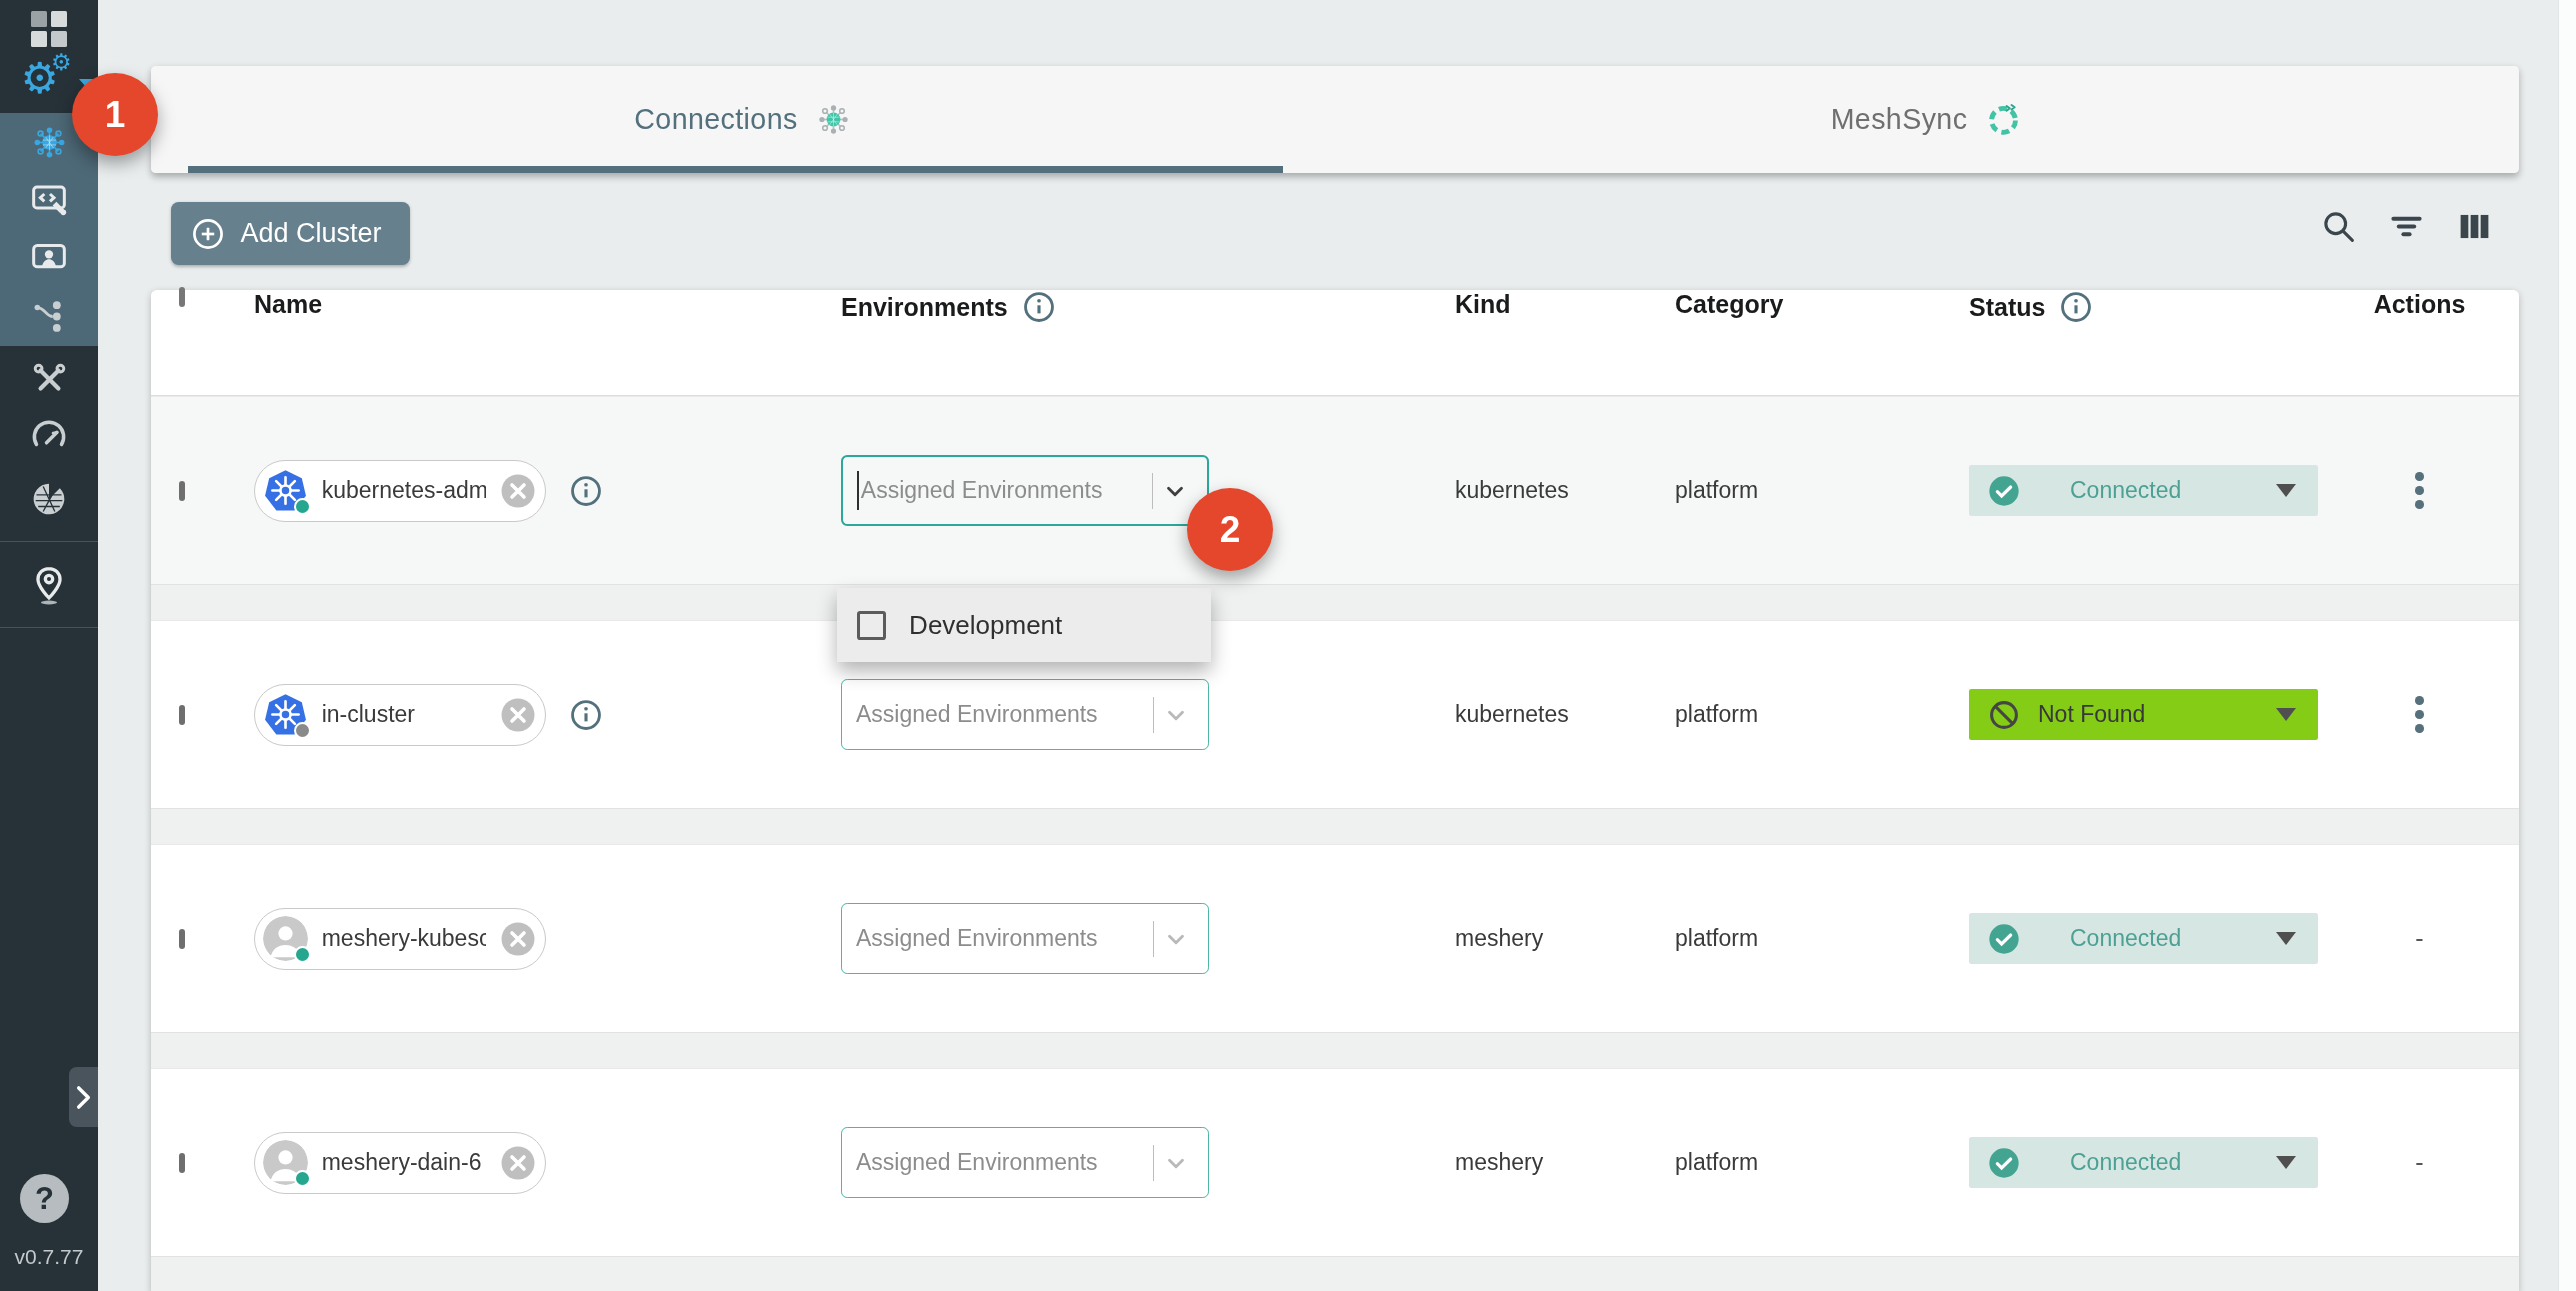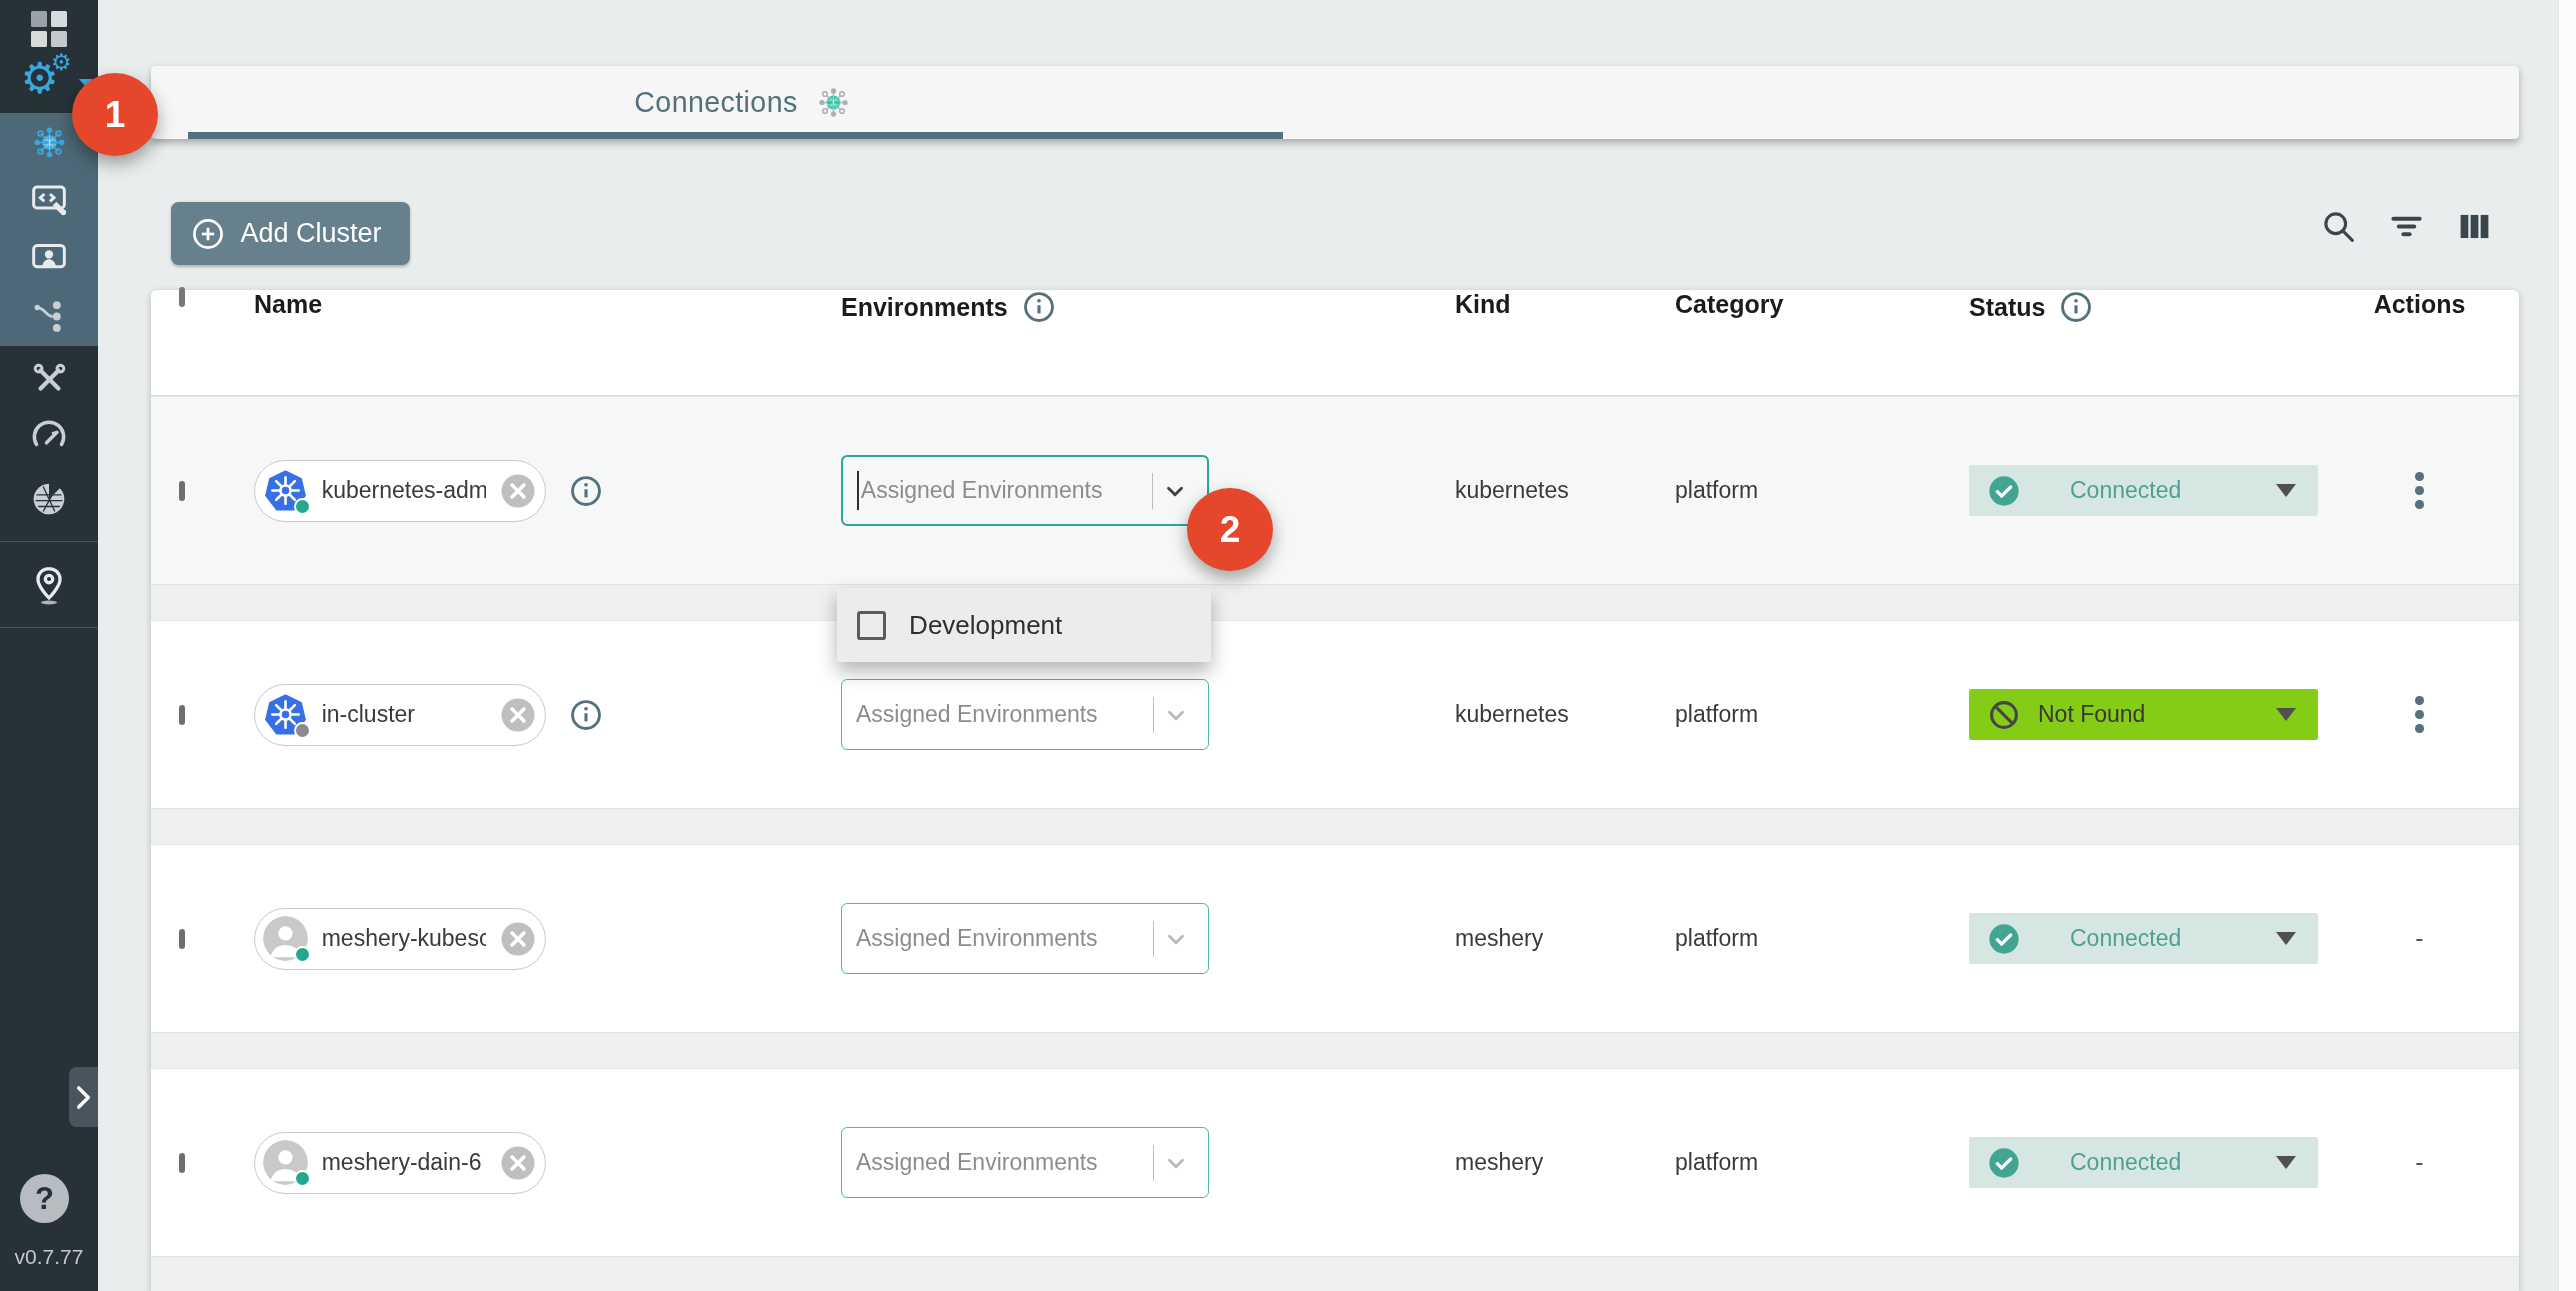--- a/index.html
+++ b/index.html
@@ -29,21 +29,21 @@
   .expand-btn { position:absolute; right:0; top:1067px; width:29px; height:60px; background:#4a545c; border-radius:7.7px 0 0 7.7px; display:flex; align-items:center; justify-content:center; cursor:pointer; }
   .help-btn { position:absolute; left:20px; top:1174px; width:49px; height:49px; border-radius:50%; background:#b6bcc0; color:#263238; font-size:31px; font-weight:bold; display:flex; align-items:center; justify-content:center; cursor:pointer; }
   .version { position:absolute; left:0; top:1245px; width:98px; text-align:center; color:#c3c9cc; font-size:21px; }
 
   
   .ann-badge { position:absolute; width:86px; height:83px; border-radius:50%; background:#e4472b; color:#fff; font-size:37px; font-weight:bold; display:flex; align-items:center; justify-content:center; z-index:80; box-shadow:0 7.7px 17px rgba(0,0,0,.35); }
   #badge1 { left:72px; top:73px; }
   #badge2 { left:1187px; top:488px; }
 
   
-  .tabbar { position:absolute; left:151px; top:66px; width:2368px; height:73px; background:#f6f6f6; border-radius:4.6px; box-shadow:0 3.1px 7px rgba(0,0,0,.28); display:flex; z-index:10; }
+  .tabbar { position:absolute; left:151px; top:66px; width:2368px; height:107px; background:#f6f6f6; border-radius:4.6px; box-shadow:0 3.1px 7px rgba(0,0,0,.28); display:flex; z-index:10; }
   .tab { width:50%; display:flex; align-items:center; justify-content:center; gap:17px; cursor:pointer; position:relative; }
   .tab-label { font-size:28.6px; letter-spacing:0.4px; }
   .tab-conn .tab-label { color:#53707d; }
   .tab-mesh .tab-label { color:#6f6f6f; }
   .tab-indicator { position:absolute; left:37px; bottom:0; width:1095px; height:7px; background:#54707c; }
 
   
   .toolbar { position:absolute; left:151px; top:185px; width:2368px; height:93px; }
   .add-btn { position:absolute; left:20px; top:17px; height:63px; background:#66808d; border:none; border-radius:7.7px; color:#fff; font-size:27px; font-family:inherit; display:flex; align-items:center; gap:15.4px; padding:0 29px 0 20px; cursor:pointer; box-shadow:0 1.5px 3.1px rgba(0,0,0,.25); }
   .tool-icons { position:absolute; right:26px; top:23px; display:flex; gap:31px; }
@@ -263,20 +263,28 @@
         <circle cx="9" cy="24" r="3.4" fill="#aab1b4"></circle>
       <circle cx="35" cy="13" r="3" fill="#f6f6f6" stroke="#aab1b4" stroke-width="2"></circle>
         <circle cx="35" cy="35" r="3" fill="#f6f6f6" stroke="#aab1b4" stroke-width="2"></circle>
         <circle cx="13" cy="35" r="3" fill="#f6f6f6" stroke="#aab1b4" stroke-width="2"></circle>
         <circle cx="13" cy="13" r="3" fill="#f6f6f6" stroke="#aab1b4" stroke-width="2"></circle>
       <circle cx="24" cy="24" r="9" fill="#3ec6a8"></circle>
       <path d="M16 21h16M16 27h16M24 15v18M19 17l10 14M29 17l-10 14" stroke="rgba(255,255,255,.55)" stroke-width="1"></path>
     </svg>
     <span class="tab-indicator"></span>
   </div>
+  <div class="tab tab-mesh">
+    <span class="tab-label">MeshSync</span>
+    <svg width="39" height="39" viewBox="0 0 44 44">
+      <circle cx="22" cy="23" r="13.5" fill="none" stroke="#43c3a4" stroke-width="5.5" stroke-dasharray="9 5.5"></circle>
+      <path d="M25.5 6.8 l3.6 2.6 -3.6 2.6" stroke="#2ca58e" stroke-width="2.2" fill="none" stroke-linecap="round" stroke-linejoin="round"></path>
+      <path d="M31 5.6 l3.6 2.6 -3.6 2.6" stroke="#2ca58e" stroke-width="2.2" fill="none" stroke-linecap="round" stroke-linejoin="round"></path>
+    </svg>
+  </div>
 </section>
 
 <section class="toolbar">
   <button class="add-btn">
     <svg width="34" height="34" viewBox="0 0 24 24">
       <circle cx="12" cy="12" r="9.6" fill="none" stroke="#fff" stroke-width="1.9"></circle>
       <line x1="12" y1="7.6" x2="12" y2="16.4" stroke="#fff" stroke-width="1.9"></line>
       <line x1="7.6" y1="12" x2="16.4" y2="12" stroke="#fff" stroke-width="1.9"></line>
     </svg>
     <span>Add Cluster</span>

